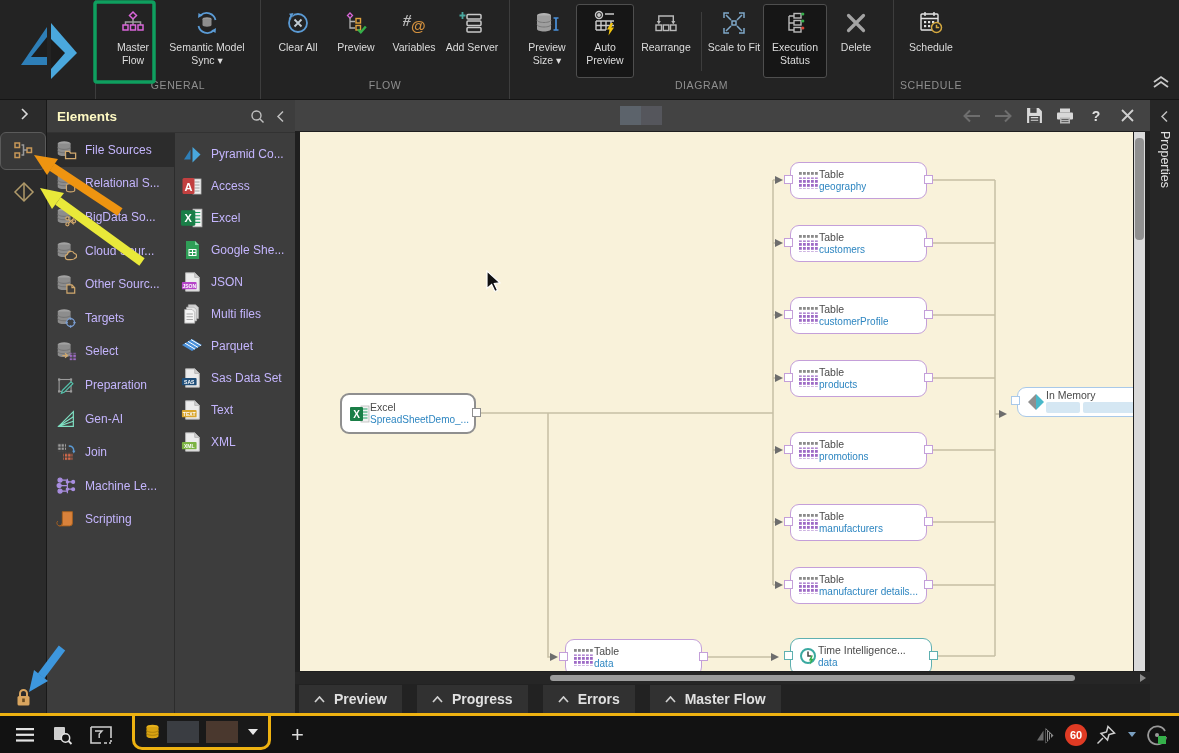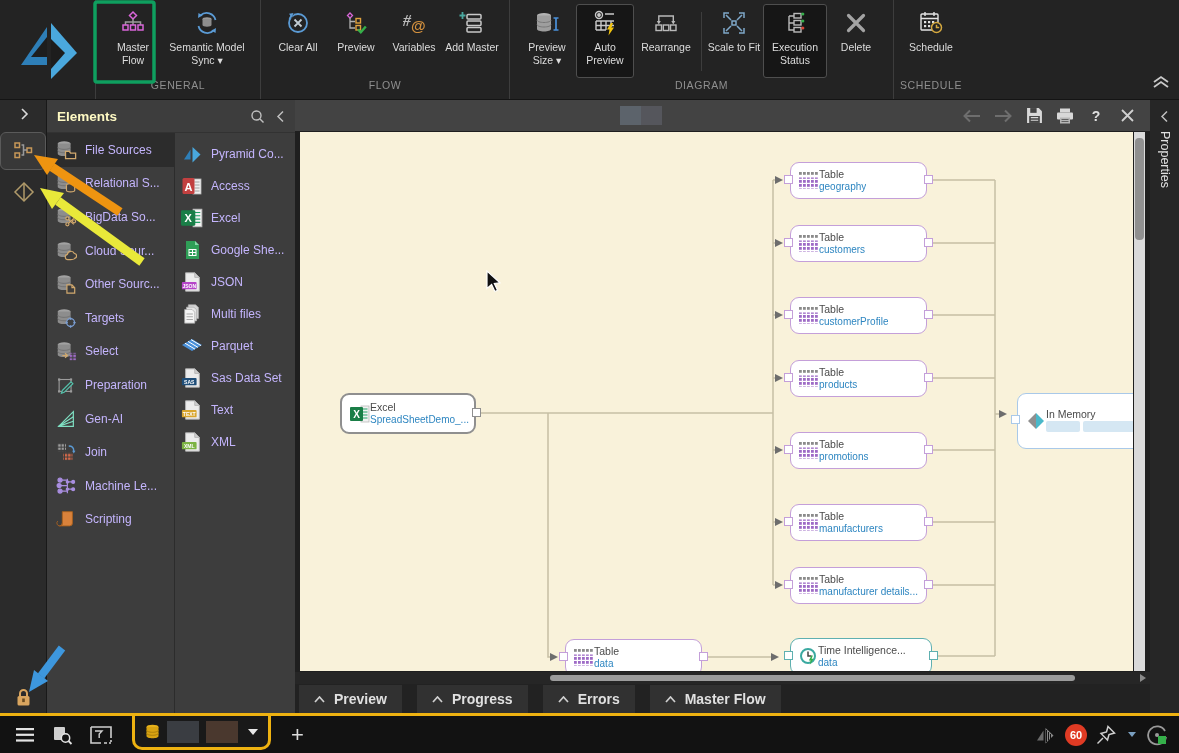--- a/index.html
+++ b/index.html
@@ -202,21 +202,21 @@
         </div>
         <div class="rb-btn">
           <svg width="26" height="26" viewBox="0 0 26 26">
             <g fill="none" stroke="#c9c9c9" stroke-width="1.5">
               <rect x="8" y="4.5" width="14" height="4.5" rx="1"></rect>
               <rect x="8" y="11" width="14" height="4.5" rx="1"></rect>
               <rect x="8" y="17.5" width="14" height="4.5" rx="1"></rect>
             </g>
             <path d="M3.5,2 v7 M0.5,5.5 h6" stroke="#4aa8a0" stroke-width="1.8"></path>
           </svg>
-          <span>Add Master</span>
+          <span>Add Server</span>
         </div>
       </div>
       <div class="rb-label">FLOW</div>
     </div>
 
     <div class="rb-group">
       <div class="rb-buttons">
         <div class="rb-btn">
           <svg width="26" height="26" viewBox="0 0 26 26">
             <ellipse cx="10" cy="5.5" rx="7" ry="2.5" fill="#b3b3b3"></ellipse>
@@ -744,21 +744,21 @@
             <path d="M9,4.5 V9 H12.5" stroke="#444" stroke-width="1.5" fill="none"></path>
             <polygon points="12.5,8.5 9.8,13.5 11.6,13.5 10.8,17.8 14.6,11.8 12.6,11.8 13.9,8.5" fill="#35b04a"></polygon>
           </svg>
           <div class="ntxt">
               <div class="tt">Time Intelligence...</div>
               <div class="st">data</div>
             </div>
           <span class="port pout"></span>
         </div>
 
-        <div class="node" style="--bc:#a9c9e9;left:717px;top:261px;width:140px;height:56px">
+        <div class="node" style="--bc:#a9c9e9;left:717px;top:255px;width:140px;height:30px">
           <span class="port pin"></span>
           <svg width="20" height="20" viewBox="0 0 20 20">
             <polygon points="10,2 2,10 10,18" fill="#8f8f8f"></polygon>
             <polygon points="10,2 18,10 10,18" fill="#49b8c9"></polygon>
           </svg>
           <div class="ntxt">
             <div class="tt">In Memory</div>
             <div class="st"><span class="redact-blue" style="width:34px"></span><span class="redact-blue" style="width:52px;margin-left:3px"></span></div>
           </div>
         </div>

